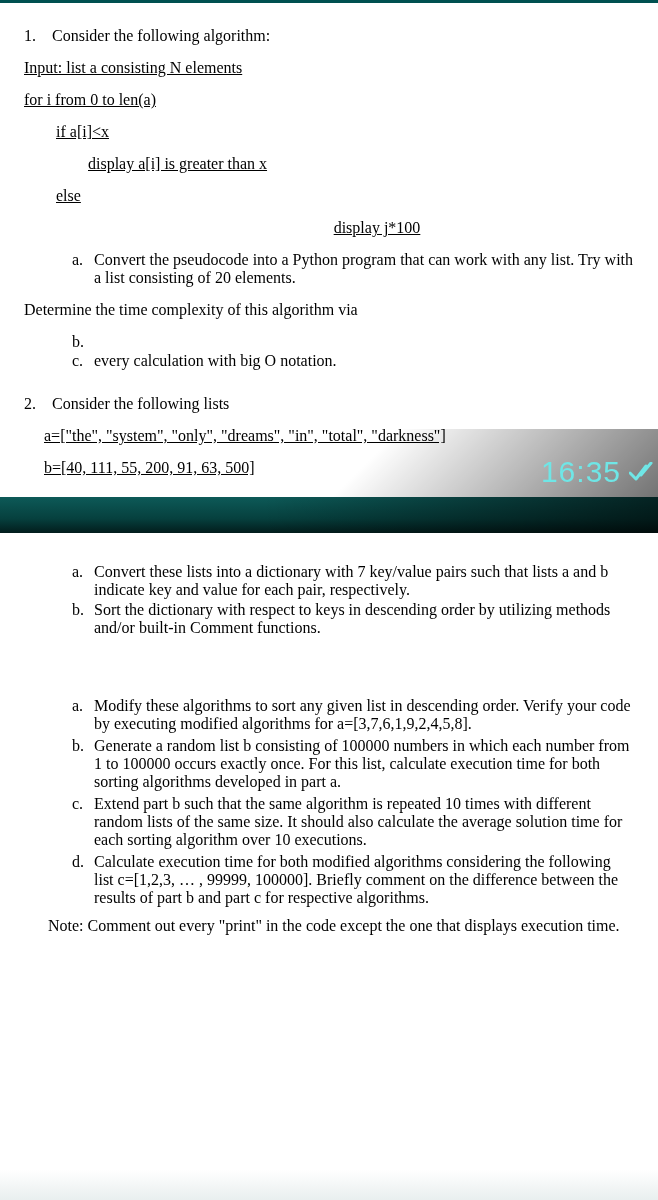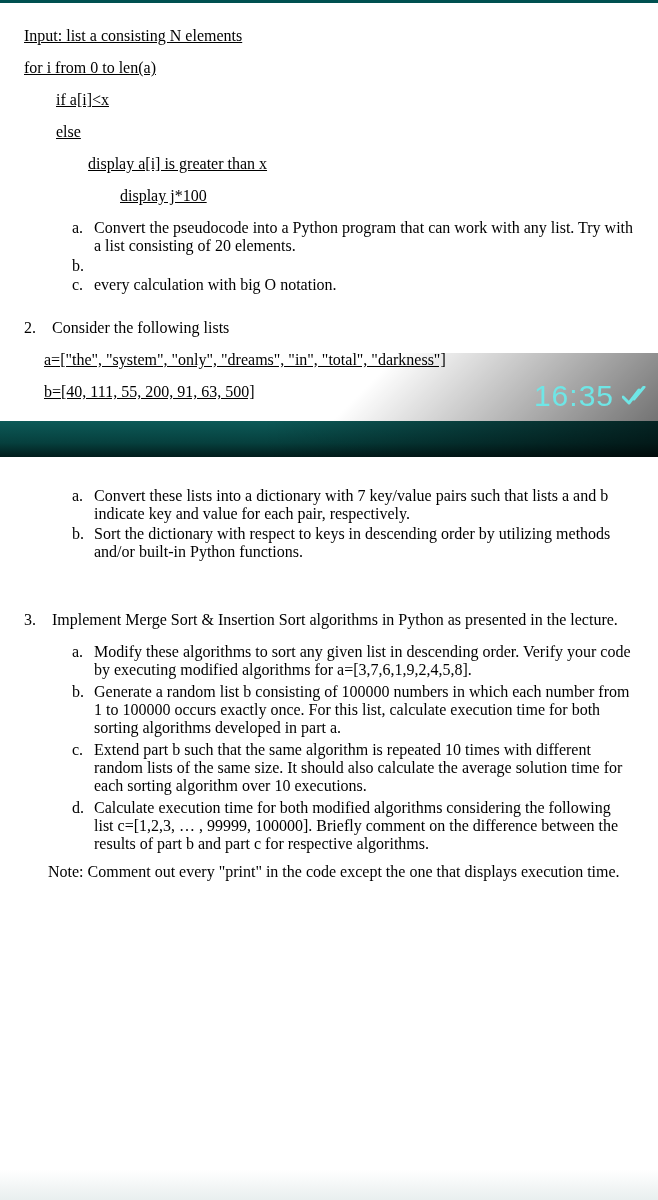--- a/index.html
+++ b/index.html
@@ -16,21 +16,21 @@
   .page {
     padding: 14px 24px 14px 24px;
   }
   .top-border {
     border-top: 3px solid #005050;
     margin-bottom: 10px;
   }
   .q-line { margin-bottom: 14px; }
   .indent-1 { margin-left: 32px; }
   .indent-2 { margin-left: 64px; }
-  .indent-3 { margin-left: 96px; }
+  .indent-3 { margin-left: 96px; text-align: center; }
   .pseudo { margin-bottom: 14px; text-decoration: underline; }
   .sub-list { margin-left: 48px; }
   .sub-list .row { display: flex; margin-bottom: 2px; }
   .sub-list .row .lbl { width: 22px; flex-shrink: 0; }
   .sub-list-tight .row { display: flex; margin-bottom: 1px; }
   .sub-list-tight .row .lbl { width: 22px; flex-shrink: 0; }
   .para { margin-bottom: 14px; }
   .sec-gap { height: 24px; }
   .divider-band {
     position: relative;
@@ -48,21 +48,21 @@
     left: 0; right: 0; top: 0; height: 36px;
     background: linear-gradient(180deg, #0d5a58 0%, #06403e 60%, #021d1c 100%);
   }
   .divider-bar::after{
     content:"";
     position:absolute; right:0; top:0; width:60%; height:100%;
     background: linear-gradient(90deg, rgba(0,0,0,0) 0%, rgba(0,0,0,0.6) 100%);
   }
   .clock {
     position: absolute;
-    right: 10px;
+    right: 3px;
     top: -42px;
     font-family: Arial, Helvetica, sans-serif;
     font-size: 30px;
     font-weight: 400;
     color: #6fe6e6;
     letter-spacing: 1px;
     display: flex;
     align-items: center;
     gap: 8px;
   }
@@ -80,35 +80,41 @@
   .q3-sub .row { display:flex; margin-bottom:4px; }
   .q3-sub .row .lbl { width:22px; flex-shrink:0; }
 </style>
 </head>
 <body>
 
 <div class="top-border"></div>
 
 <div class="page">
 
+  <div class="q-line">
+    <span>1.</span>
+    <span>&nbsp;&nbsp;</span>
+    <span>Consider the following algorithm:</span>
+  </div>
 
   <div class="pseudo">Input: list a consisting N elements</div>
   <div class="pseudo">for i from 0 to len(a)</div>
   <div class="pseudo indent-1">if a[i]&lt;x</div>
+  <div class="pseudo indent-2">display a[i] is greater than x</div>
   <div class="pseudo indent-1">else</div>
-  <div class="pseudo indent-2">display a[i] is greater than x</div>
   <div class="pseudo indent-3">display j*100</div>
 
   <div class="sub-list">
     <div class="row">
       <div class="lbl">a.</div>
       <div>Convert the pseudocode into a Python program that can work with any list. Try with a list consisting of 20 elements.</div>
     </div>
   </div>
 
+  <div class="para" style="margin-top:14px;">Determine the time complexity of this algorithm via</div>
 
   <div class="sub-list sub-list-tight">
     <div class="row">
       <div class="lbl">b.</div>
     </div>
     <div class="row">
       <div class="lbl">c.</div>
       <div>every calculation with big O notation.</div>
     </div>
   </div>
@@ -141,32 +147,27 @@
 
 <div class="page" style="padding-top:26px;">
 
   <div class="sub-list">
     <div class="row">
       <div class="lbl">a.</div>
       <div>Convert these lists into a dictionary with 7 key/value pairs such that lists a and b indicate key and value for each pair, respectively.</div>
     </div>
     <div class="row">
       <div class="lbl">b.</div>
-      <div>Sort the dictionary with respect to keys in descending order by utilizing methods and/or built-in Python functions.</div>
+      <div>Sort the dictionary with respect to keys in descending order by utilizing methods and/or built-in Comment functions.</div>
     </div>
   </div>
 
   <div class="sec-gap"></div>
   <div class="sec-gap"></div>
 
-  <div class="q-line">
-    <span>3.</span>
-    <span>&nbsp;&nbsp;</span>
-    <span>Implement Merge Sort &amp; Insertion Sort algorithms in Python as presented in the lecture.</span>
-  </div>
 
   <div class="sub-list q3-sub" style="margin-top:10px;">
     <div class="row">
       <div class="lbl">a.</div>
       <div>Modify these algorithms to sort any given list in descending order. Verify your code by executing modified algorithms for a=[3,7,6,1,9,2,4,5,8].</div>
     </div>
     <div class="row">
       <div class="lbl">b.</div>
       <div>Generate a random list b consisting of 100000 numbers in which each number from 1 to 100000 occurs exactly once. For this list, calculate execution time for both sorting algorithms developed in part a.</div>
     </div>

